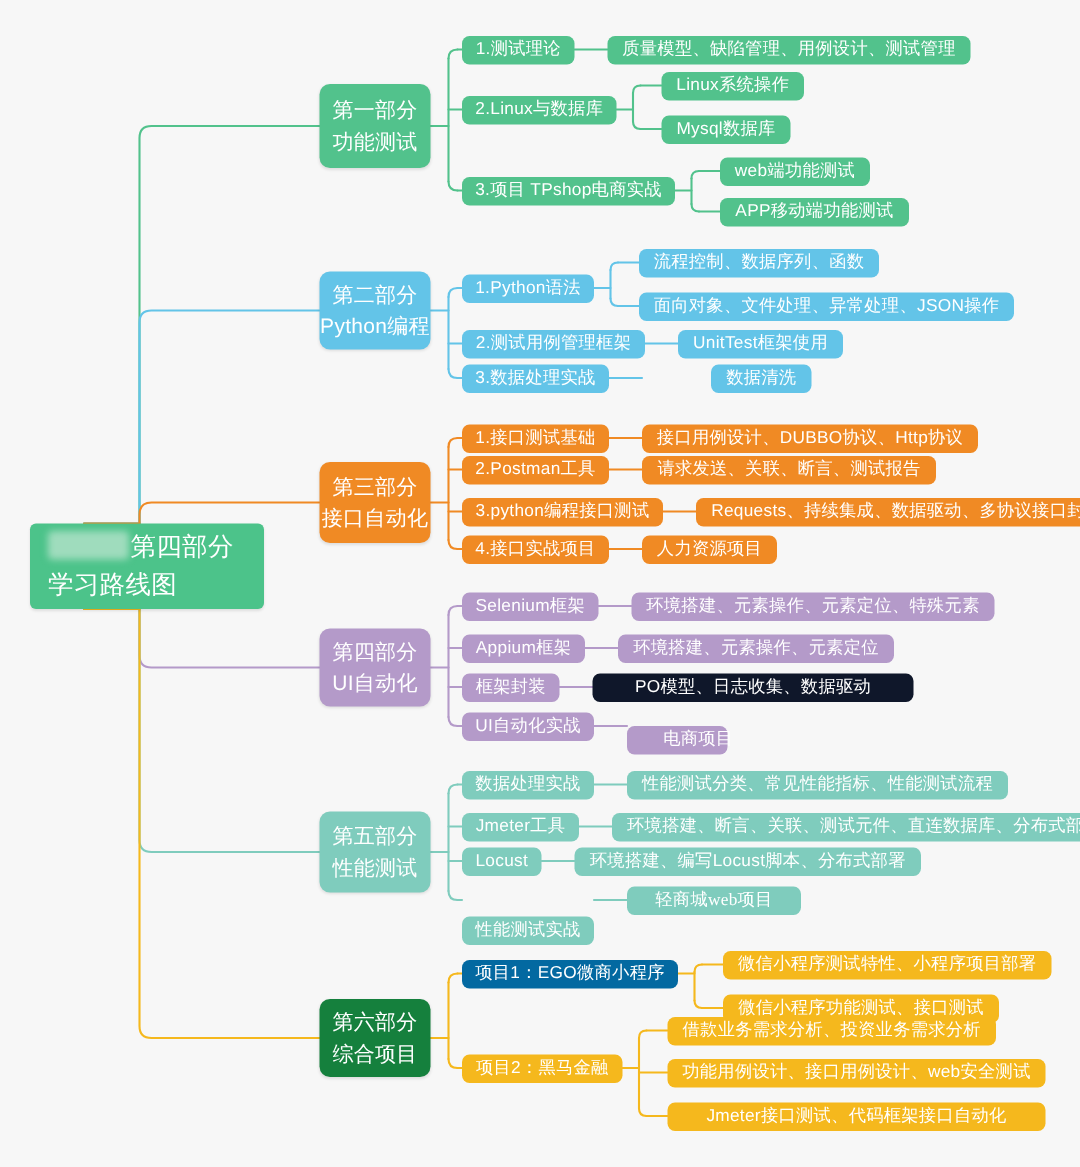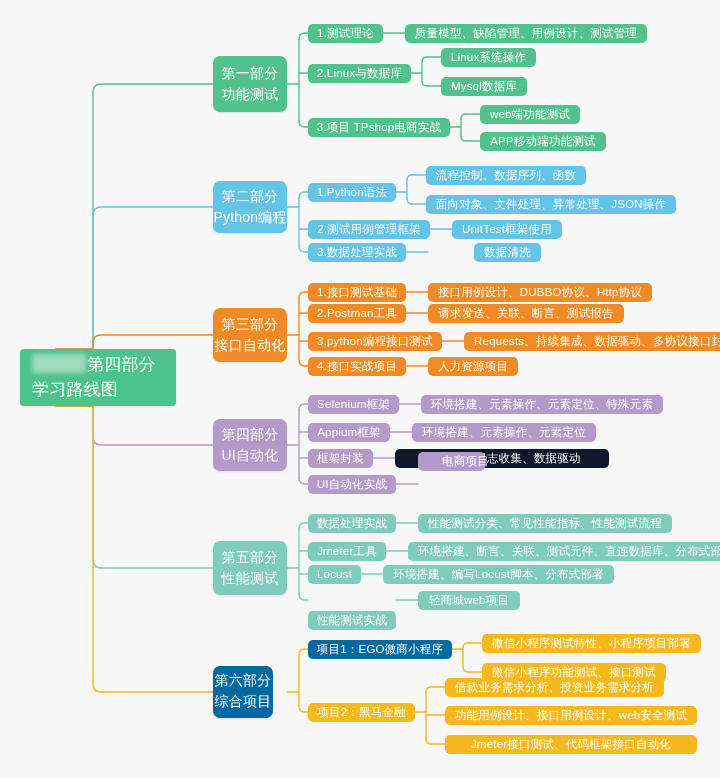--- a/index.html
+++ b/index.html
@@ -236,34 +236,34 @@
         <span>第四部分</span>
         <span>UI自动化</span>
       </div>
       <div class="node lvl2" style="left: 308px; top: 394.5px; width: 91px; height: 19px; background: rgb(180, 154, 201);">Selenium框架</div>
       <div class="node lvl3" style="left: 421px; top: 394.5px; width: 242px; height: 19px; background: rgb(180, 154, 201);">环境搭建、元素操作、元素定位、特殊元素</div>
       <div class="node lvl2" style="left: 308px; top: 422.5px; width: 82px; height: 19px; background: rgb(180, 154, 201);">Appium框架</div>
       <div class="node lvl3" style="left: 412px; top: 422.5px; width: 184px; height: 19px; background: rgb(180, 154, 201);">环境搭建、元素操作、元素定位</div>
       <div class="node lvl2" style="left: 308px; top: 448.5px; width: 65px; height: 19px; background: rgb(180, 154, 201);">框架封装</div>
       <div class="node lvl3" style="left: 395px; top: 448.5px; width: 214px; height: 19px; background: #0f172a;">PO模型、日志收集、数据驱动</div>
       <div class="node lvl2" style="left: 308px; top: 474.5px; width: 88px; height: 19px; background: rgb(180, 154, 201);">UI自动化实战</div>
-      <div class="node lvl3" style="left: 418px; top: 452px; width: 67px; height: 19px; background: rgb(180, 154, 201); padding-left: 37px;">电商项目</div>
+      <div class="node lvl3" style="left: 418px; top: 484px; width: 67px; height: 19px; background: rgb(180, 154, 201); padding-left: 37px;">电商项目</div>
       <div class="node sec" style="left: 213px; top: 541px; width: 74px; height: 54px; background: rgb(127, 204, 189);">
         <span>第五部分</span>
         <span>性能测试</span>
       </div>
       <div class="node lvl2" style="left: 308px; top: 513.5px; width: 88px; height: 19px; background: rgb(127, 204, 189);">数据处理实战</div>
       <div class="node lvl3" style="left: 418px; top: 513.5px; width: 254px; height: 19px; background: rgb(127, 204, 189);">性能测试分类、常见性能指标、性能测试流程</div>
       <div class="node lvl2" style="left: 308px; top: 541.5px; width: 78px; height: 19px; background: rgb(127, 204, 189);">Jmeter工具</div>
       <div class="node lvl3" style="left: 408px; top: 541.5px; width: 336px; height: 19px; background: rgb(127, 204, 189);">环境搭建、断言、关联、测试元件、直连数据库、分布式部署</div>
       <div class="node lvl2" style="left: 308px; top: 564.5px; width: 53px; height: 19px; background: rgb(127, 204, 189);">Locust</div>
       <div class="node lvl3" style="left: 383px; top: 564.5px; width: 231px; height: 19px; background: rgb(127, 204, 189);">环境搭建、编写Locust脚本、分布式部署</div>
       <div class="node lvl2" style="left: 308px; top: 611px; width: 88px; height: 19px; background: rgb(127, 204, 189);">性能测试实战</div>
-      <div class="node lvl3" style="left: 418px; top: 590.5px; width: 102px; height: 19px; background: rgb(127, 204, 189);">轻商城web项目</div>
-      <div class="node sec" style="left: 213px; top: 666px; width: 60px; height: 52px; background: #0369a1; font-family: Liberation Mono, monospace;">
+      <div class="node lvl3" style="left: 418px; top: 590.5px; width: 116px; height: 19px; background: rgb(127, 204, 189); font-family: Liberation Serif, serif;">轻商城web项目</div>
+      <div class="node sec" style="left: 213px; top: 666px; width: 74px; height: 52px; background: #15803d;">
         <span>第六部分</span>
         <span>综合项目</span>
       </div>
       <div class="node lvl2" style="left: 308px; top: 639.5px; width: 144px; height: 19px; background: #0369a1;">项目1：EGO微商小程序</div>
       <div class="node lvl3" style="left: 482px; top: 633.5px; width: 219px; height: 19px; background: rgb(245, 184, 29);">微信小程序测试特性、小程序项目部署</div>
       <div class="node lvl3" style="left: 482px; top: 662.5px; width: 184px; height: 19px; background: rgb(245, 184, 29);">微信小程序功能测试、接口测试</div>
       <div class="node lvl2" style="left: 308px; top: 702.5px; width: 107px; height: 19px; background: rgb(245, 184, 29);">项目2：黑马金融</div>
       <div class="node lvl3" style="left: 445px; top: 677.5px; width: 219px; height: 19px; background: rgb(245, 184, 29);">借款业务需求分析、投资业务需求分析</div>
       <div class="node lvl3" style="left: 445px; top: 705.5px; width: 252px; height: 19px; background: rgb(245, 184, 29);">功能用例设计、接口用例设计、web安全测试</div>
       <div class="node lvl3" style="left: 445px; top: 734.5px; width: 252px; height: 19px; background: rgb(245, 184, 29);">Jmeter接口测试、代码框架接口自动化</div>

